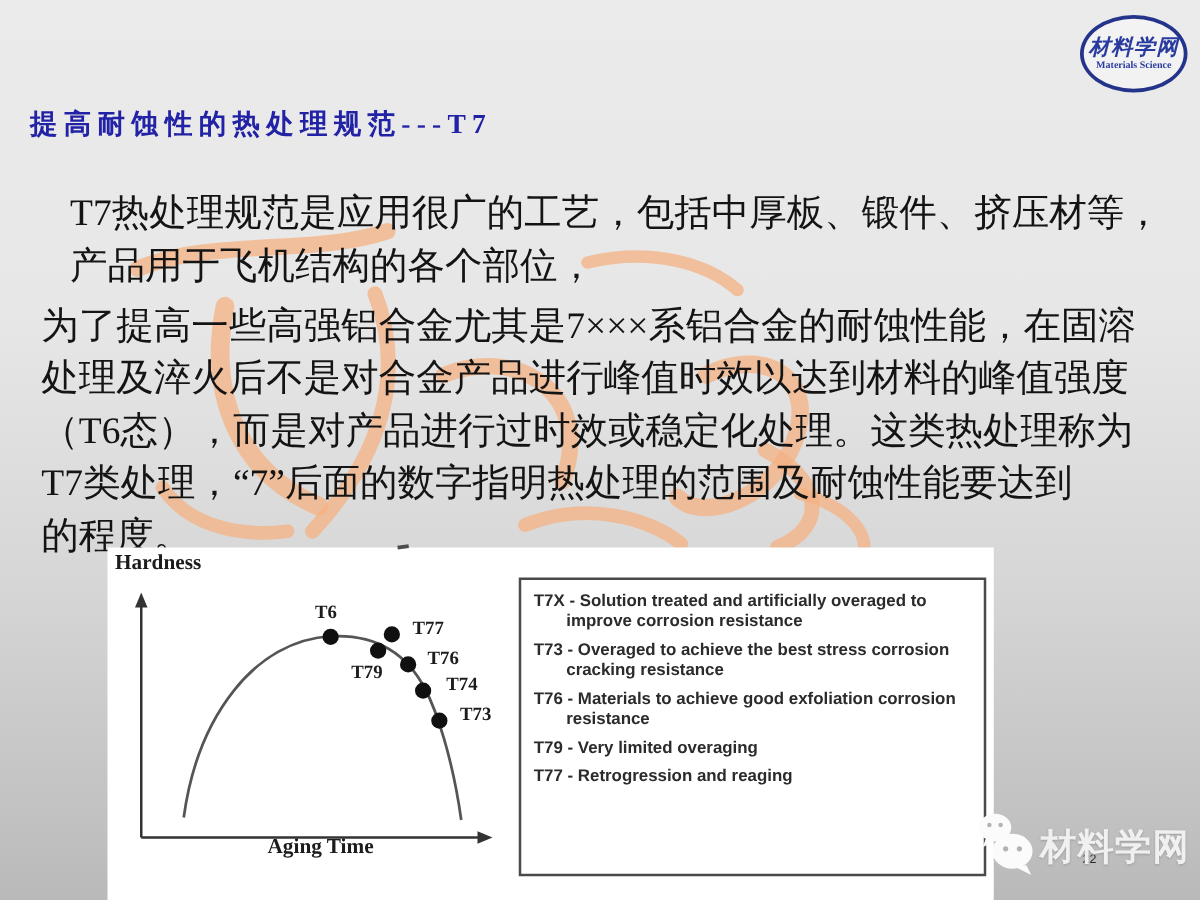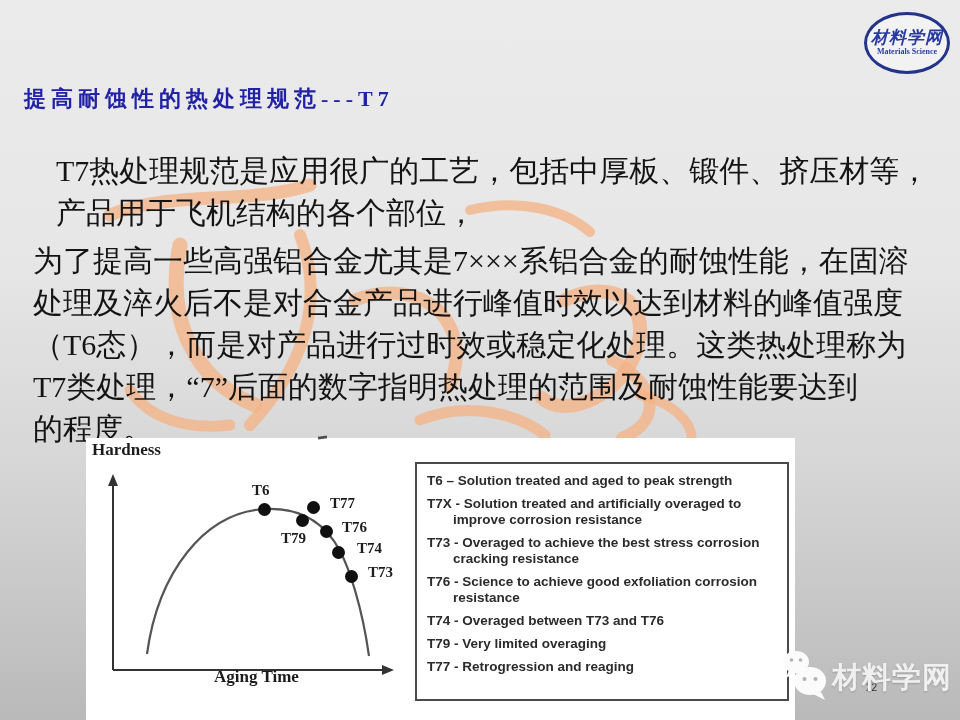--- a/index.html
+++ b/index.html
@@ -107,25 +107,23 @@
       <span class="ptlab" style="left:166px;top:44px;">T6</span>
       <span class="ptlab" style="left:195px;top:92px;">T79</span>
       <span class="ptlab" style="left:244px;top:57px;">T77</span>
       <span class="ptlab" style="left:256px;top:81px;">T76</span>
       <span class="ptlab" style="left:271px;top:102px;">T74</span>
       <span class="ptlab" style="left:282px;top:126px;">T73</span>
 
       <div class="xlab">Aging Time</div>
 
       <div class="legendbox">
-        <div class="legend-item">T6 – Solution treated and aged to peak strength</div>
         <div class="legend-item">T7X - Solution treated and artificially overaged to improve corrosion resistance</div>
         <div class="legend-item">T73 - Overaged to achieve the best stress corrosion cracking resistance</div>
-        <div class="legend-item">T76 - Science to achieve good exfoliation corrosion resistance</div>
-        <div class="legend-item">T74 - Overaged between T73 and T76</div>
+        <div class="legend-item">T76 - Materials to achieve good exfoliation corrosion resistance</div>
         <div class="legend-item">T79 - Very limited overaging</div>
         <div class="legend-item">T77 - Retrogression and reaging</div>
       </div>
     </div>
 
     <div class="pagenum">22</div>
 
     <svg class="wechat" width="52" height="54" viewBox="0 0 52 54">
       <g fill="#fbfbfb">
         <ellipse cx="17" cy="14" rx="13" ry="11"></ellipse>

